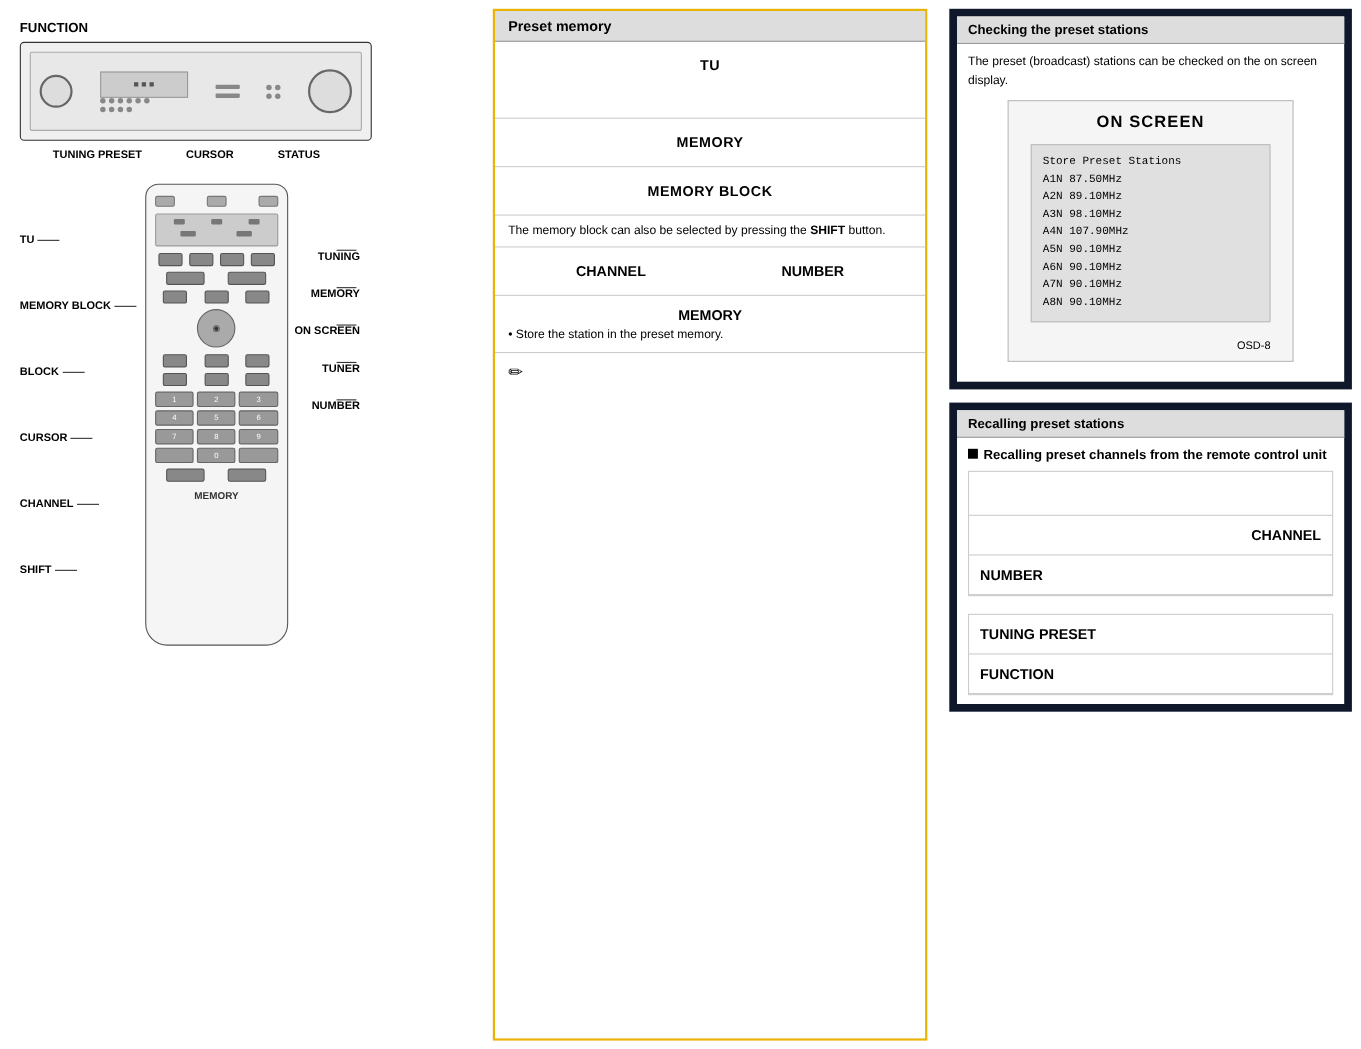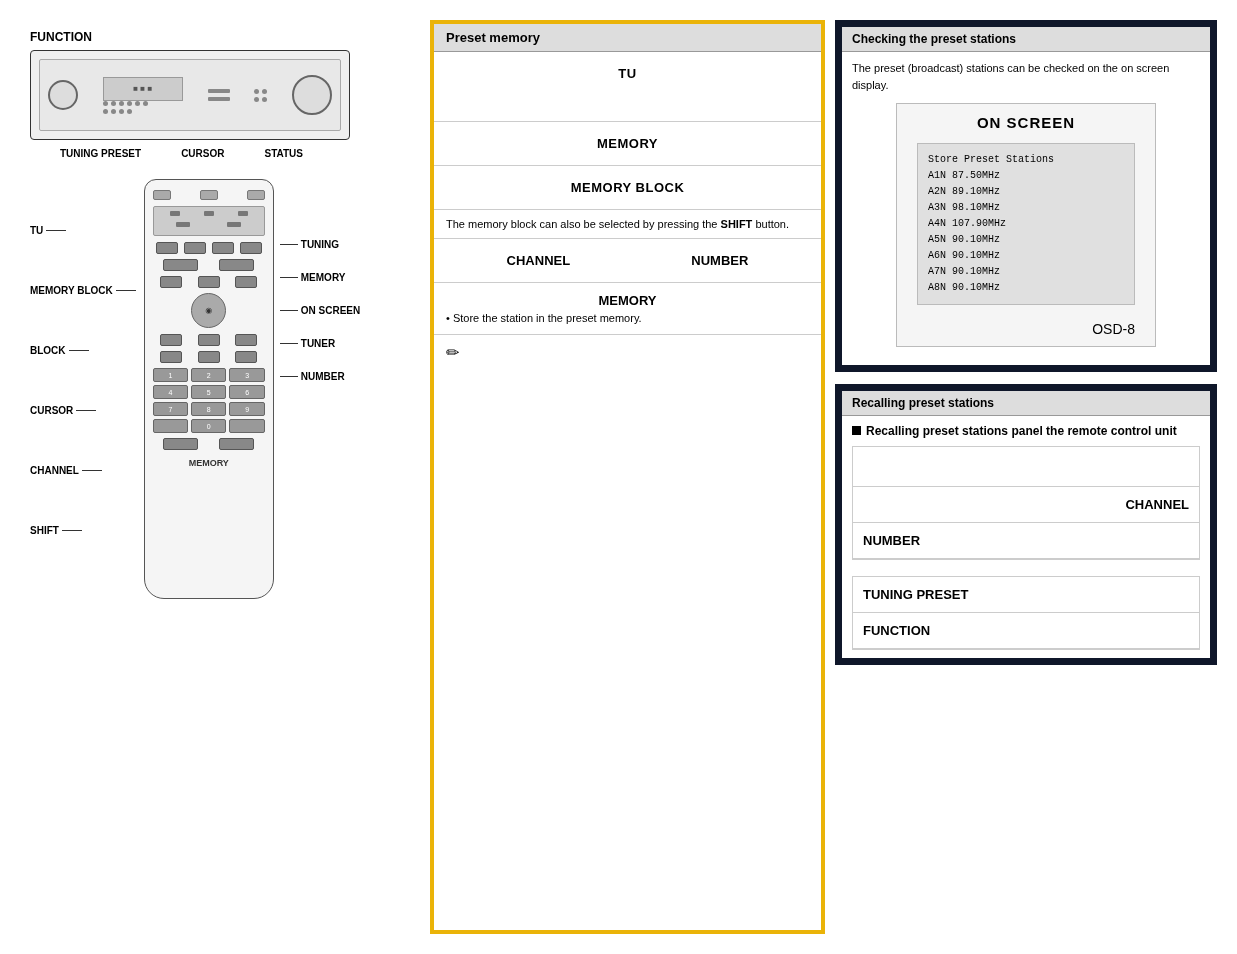--- a/index.html
+++ b/index.html
@@ -8,21 +8,22 @@
       font-family: Arial, sans-serif;
       font-size: 12px;
       width: 1237px;
       min-height: 954px;
       color: #000;
     }
     .page {
       display: flex;
       width: 1237px;
       min-height: 954px;
-      padding: 20px;
+      padding: 8px;
+      gap: 10px;
     }
     
     .left-panel {
       width: 410px;
       flex-shrink: 0;
       padding: 10px;
     }
     .function-label {
       font-weight: bold;
       font-size: 12px;
@@ -218,41 +219,43 @@
     }
     .remote-labels-right {
       display: flex;
       flex-direction: column;
       justify-content: flex-start;
       padding-left: 6px;
       padding-top: 60px;
     }
     .right-label-row {
       display: flex;
-      align-items: center;
+      align-items: flex-end;
       margin-bottom: 22px;
+      flex-direction: column;
     }
     .right-label-line {
       width: 18px;
       height: 1px;
       background: #333;
       margin-right: 3px;
     }
     .right-label-text {
       font-weight: bold;
       font-size: 10px;
       white-space: nowrap;
     }
 
     
     .middle-panel {
       width: 395px;
       flex-shrink: 0;
-      border: 4px solid #eab308;
+      border: 2px solid #eab308;
       padding: 0;
+      margin-left: 20px;
     }
     .middle-header {
       background: #ddd;
       border-bottom: 1px solid #999;
       padding: 6px 12px;
       font-weight: bold;
       font-size: 13px;
     }
     .middle-section {
       border-bottom: 1px solid #ccc;
@@ -611,31 +614,31 @@
             <div>Store Preset Stations</div>
             <div>A1N  87.50MHz</div>
             <div>A2N  89.10MHz</div>
             <div>A3N  98.10MHz</div>
             <div>A4N 107.90MHz</div>
             <div>A5N  90.10MHz</div>
             <div>A6N  90.10MHz</div>
             <div>A7N  90.10MHz</div>
             <div>A8N  90.10MHz</div>
           </div>
-          <div style="text-align:right; padding:4px 20px 6px; font-size:14px;">OSD-8</div>
+          <div style="text-align:right; padding:4px 20px 6px; font-size:10px;">OSD-8</div>
         </div>
       </div>
     </div>
 
     <div class="section-box">
       <div class="section-header">Recalling preset stations</div>
       <div class="recall-sub">
         <div class="recall-sub-title">
           <span class="black-square"></span>
-          <span>Recalling preset stations panel the remote control unit</span>
+          <span>Recalling preset channels from the remote control unit</span>
         </div>
         <div style="border: 1px solid #ccc; margin-bottom:0;">
           <div class="recall-row" style="height:40px;"></div>
           <div class="recall-row">
             <span></span>
             <span class="recall-row-label-right">CHANNEL</span>
           </div>
           <div class="recall-row">
             <span class="recall-row-label">NUMBER</span>
           </div>

